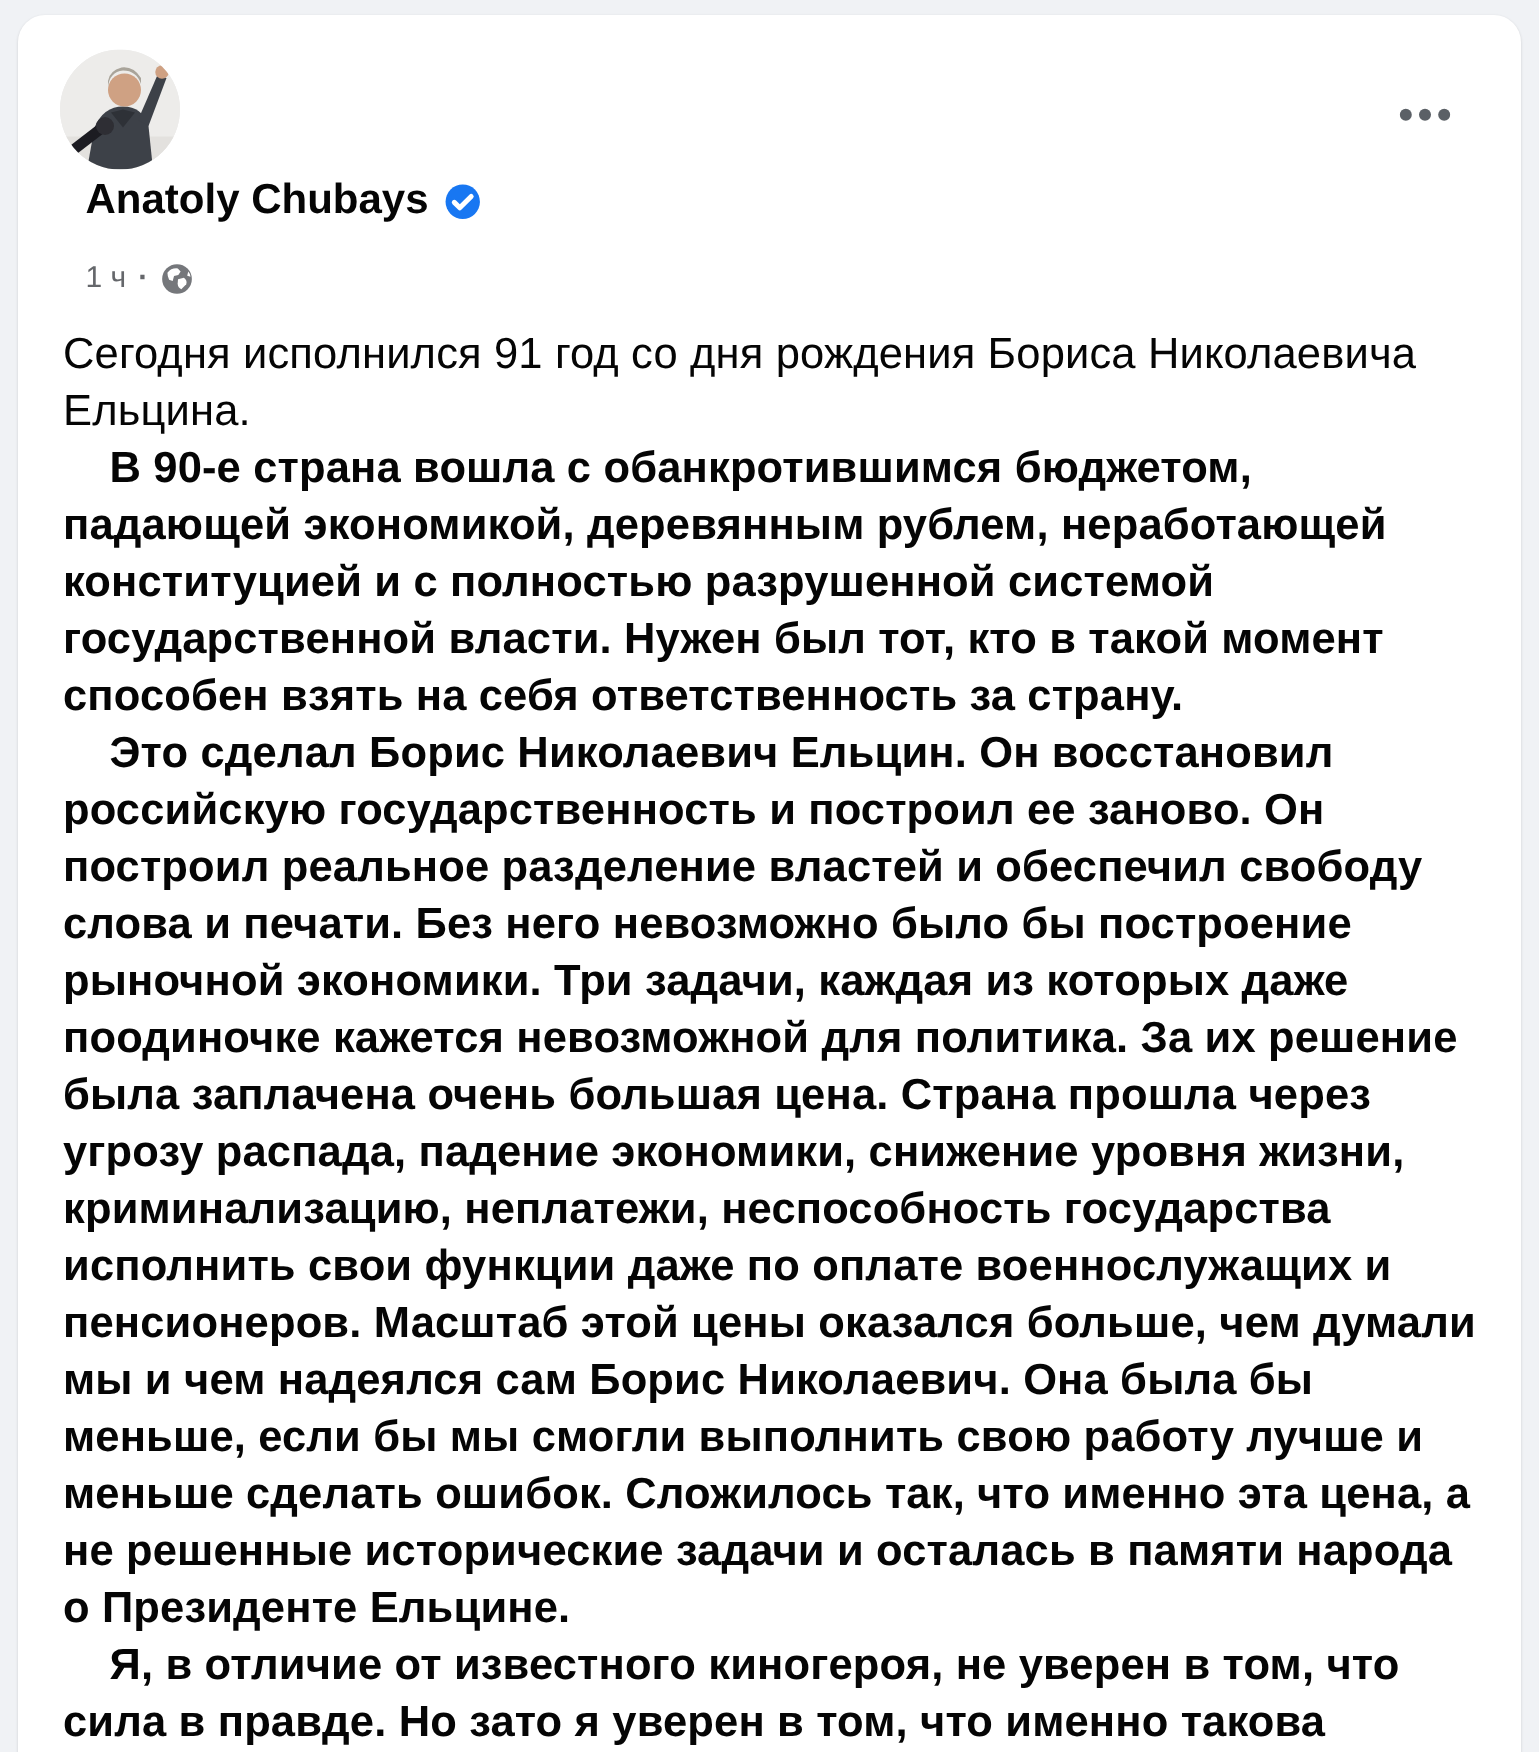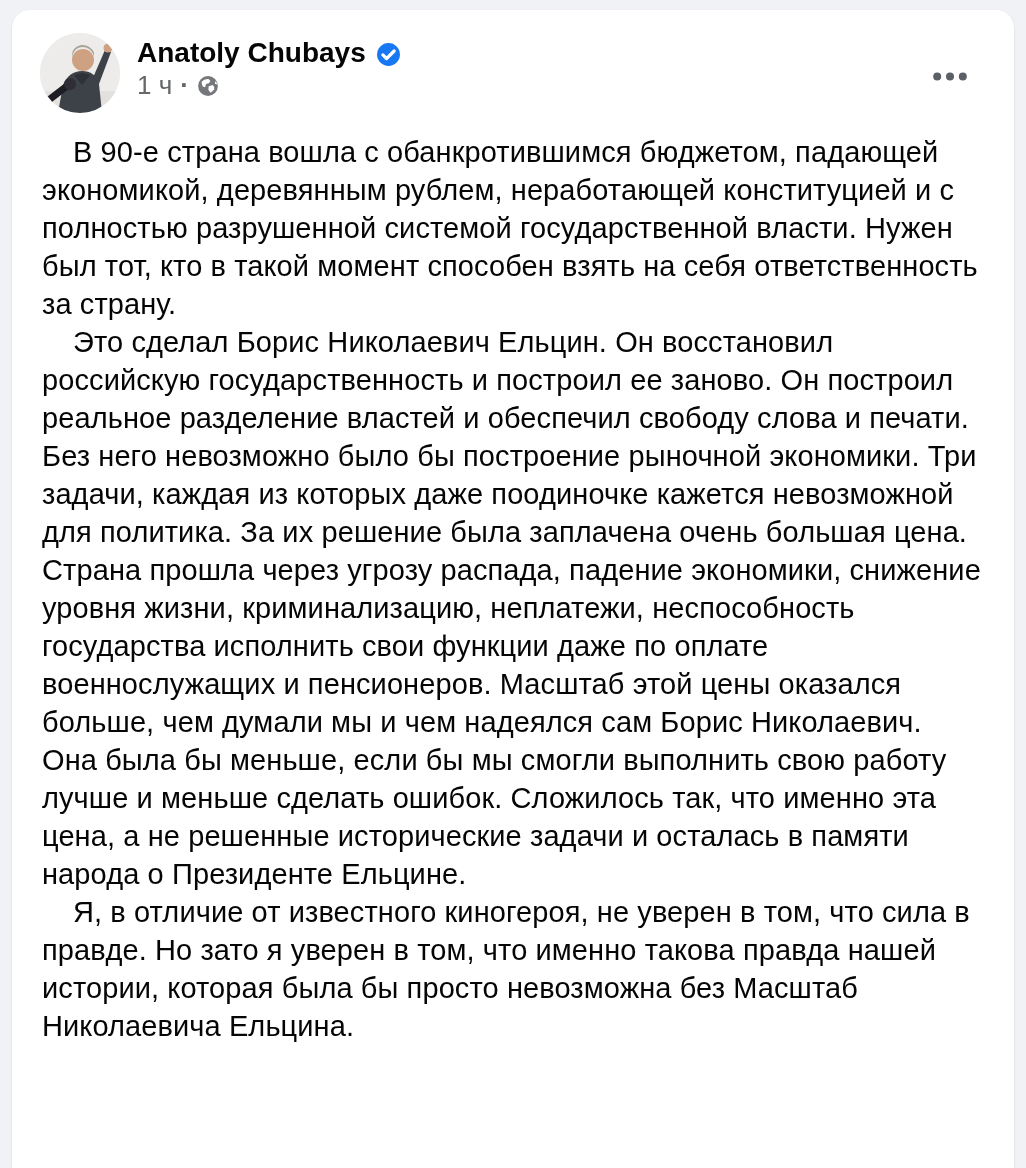--- a/index.html
+++ b/index.html
@@ -27,20 +27,21 @@
     height: 1170px;
     background: var(--card-bg, #FFFFFF);
     border-radius: 18px 18px 0 0;
     box-shadow: 0 1px 2px rgba(0,0,0,0.15);
   }
   .post-header {
     position: relative;
     padding: 23px 28px 0 28px;
     display: flex;
     align-items: flex-start;
+    flex-direction: column;
   }
   .avatar {
     flex: none;
     width: 80px;
     height: 80px;
     border-radius: 50%;
     overflow: hidden;
     box-shadow: inset 0 0 0 1px rgba(0,0,0,0.08);
     cursor: pointer;
   }
@@ -58,25 +59,25 @@
   }
   .author-name {
     font-size: 28px;
     font-weight: 700;
     line-height: 34px;
     color: var(--text-primary, #050505);
     cursor: pointer;
   }
   .verified-badge { display: inline-flex; margin-top: 2px; }
   .meta-row {
-    margin-top: 3px;
+    margin-top: 23px;
     display: flex;
     align-items: center;
     gap: 8px;
-    font-size: 26px;
+    font-size: 20px;
     line-height: 24px;
     color: var(--text-secondary, #65676B);
   }
   .timestamp { cursor: pointer; }
   .meta-sep { font-weight: 700; }
   .globe-icon { display: inline-flex; margin-top: 2px; }
   .more-button {
     position: absolute;
     top: 44px;
     right: 36px;
@@ -91,21 +92,21 @@
     border-radius: 50%;
   }
   .post-body {
     padding: 20px 30px 0 30px;
     font-size: 29px;
     line-height: 38px;
     letter-spacing: 0.1px;
     color: var(--text-primary, #050505);
   }
   .post-body p { margin: 0; }
-  .post-body p.indented { text-indent: 31px; }
+  .post-body p.indented { text-indent: 31px; font-weight: bold; }
 </style>
 </head>
 <body>
 
 <article class="post-card">
   <header class="post-header">
 
     <div class="avatar">
       <svg viewBox="0 0 80 80" xmlns="http://www.w3.org/2000/svg">
         <rect width="80" height="80" fill="#edecea"></rect>
@@ -148,17 +149,18 @@
     <button class="more-button" aria-label="Actions">
       <svg width="34" height="9" viewBox="0 0 34 9" xmlns="http://www.w3.org/2000/svg">
         <circle cx="4.2" cy="4.5" r="4" fill="#5b6066"></circle>
         <circle cx="17" cy="4.5" r="4" fill="#5b6066"></circle>
         <circle cx="29.8" cy="4.5" r="4" fill="#5b6066"></circle>
       </svg>
     </button>
   </header>
 
   <div class="post-body">
+    <p>Сегодня исполнился 91 год со дня рождения Бориса Николаевича Ельцина.</p>
     <p class="indented">В 90-е страна вошла с обанкротившимся бюджетом, падающей экономикой, деревянным рублем, неработающей конституцией и с полностью разрушенной системой государственной власти. Нужен был тот, кто в такой момент способен взять на себя ответственность за страну.</p>
     <p class="indented">Это сделал Борис Николаевич Ельцин. Он восстановил российскую государственность и построил ее заново. Он построил реальное разделение властей и обеспечил свободу слова и печати. Без него невозможно было бы построение рыночной экономики. Три задачи, каждая из которых даже поодиночке кажется невозможной для политика. За их решение была заплачена очень большая цена. Страна прошла через угрозу распада, падение экономики, снижение уровня жизни, криминализацию, неплатежи, неспособность государства исполнить свои функции даже по оплате военнослужащих и пенсионеров. Масштаб этой цены оказался больше, чем думали мы и чем надеялся сам Борис Николаевич. Она была бы меньше, если бы мы смогли выполнить свою работу лучше и меньше сделать ошибок. Сложилось так, что именно эта цена, а не решенные исторические задачи и осталась в памяти народа о Президенте Ельцине.</p>
     <p class="indented">Я, в отличие от известного киногероя, не уверен в том, что сила в правде. Но зато я уверен в том, что именно такова правда нашей истории, которая была бы просто невозможна без Масштаб Николаевича Ельцина.</p>
   </div>
 </article>
 
 </body></html>

